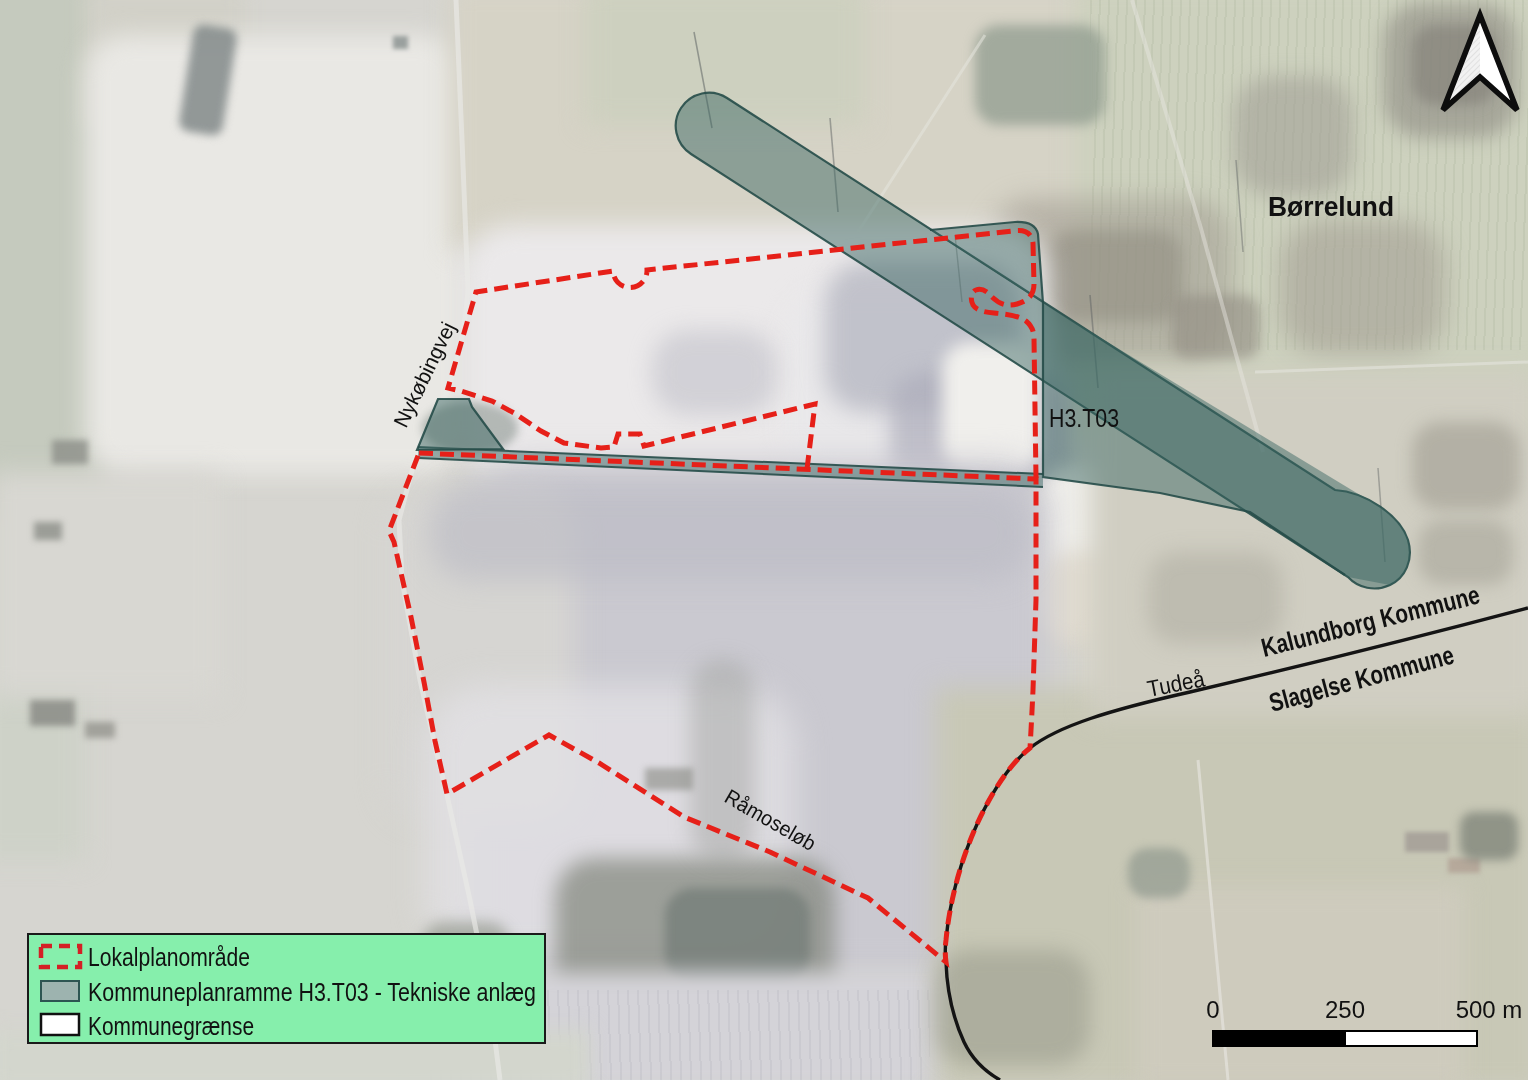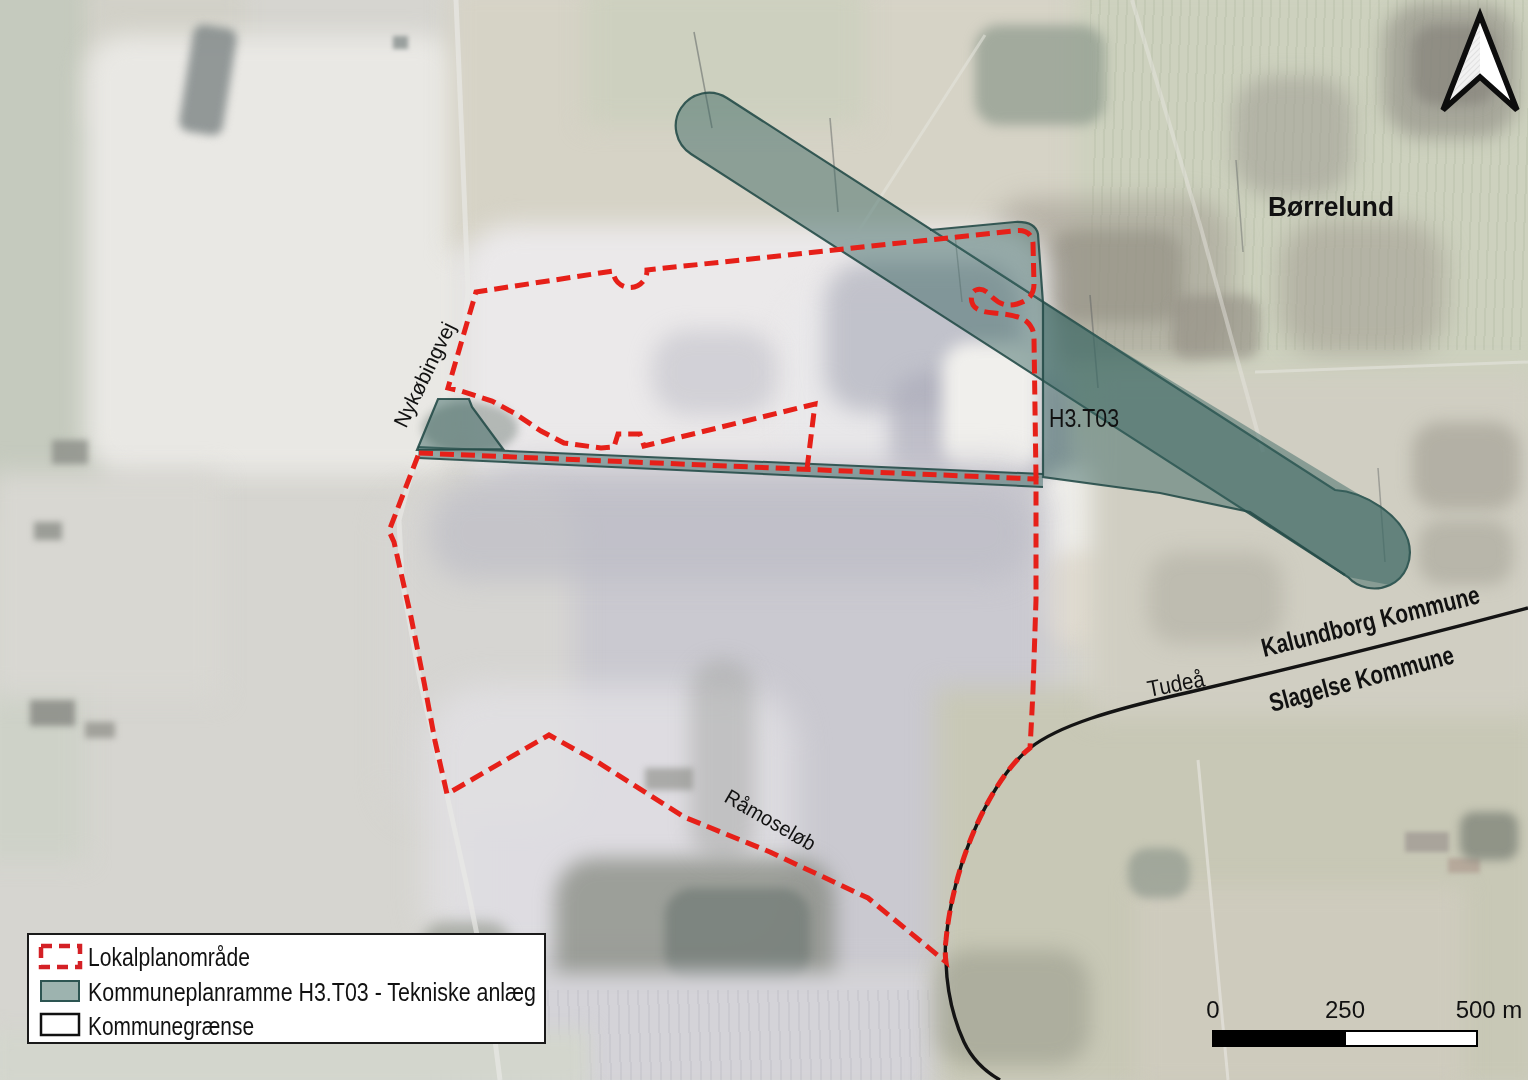--- a/index.html
+++ b/index.html
@@ -206,21 +206,21 @@
 
     <g>
       <rect x="1213" y="1031" width="132" height="15" fill="#000000" stroke="#000" stroke-width="2"></rect>
       <rect x="1345" y="1031" width="132" height="15" fill="#ffffff" stroke="#000" stroke-width="2"></rect>
       <text x="1213" y="1018" font-size="24" fill="#111" text-anchor="middle">0</text>
       <text x="1345" y="1018" font-size="24" fill="#111" text-anchor="middle">250</text>
       <text x="1489" y="1018" font-size="24" fill="#111" text-anchor="middle">500 m</text>
     </g>
   </svg>
 
-  <div class="b" style="left:27px;top:933px;width:519px;height:111px;background:#ffffff;border:2px solid #1a1a1a;box-sizing:border-box;">
+  <div class="b" style="left:27px;top:933px;width:519px;height:111px;background:#86efac;border:2px solid #1a1a1a;box-sizing:border-box;">
     <svg width="515" height="107" viewBox="0 0 515 107">
 
       <rect x="12" y="11" width="39" height="21" fill="none" stroke="#d42025" stroke-width="4.5" stroke-dasharray="11 7"></rect>
 
       <rect x="12" y="46" width="38" height="20" fill="#9db3af" stroke="#2d5552" stroke-width="2"></rect>
 
       <rect x="12" y="79" width="38" height="21" fill="#ffffff" stroke="#111111" stroke-width="2.5"></rect>
 
       <text x="59" y="31" font-size="26" fill="#111" textLength="162" lengthAdjust="spacingAndGlyphs">Lokalplanområde</text>
 

